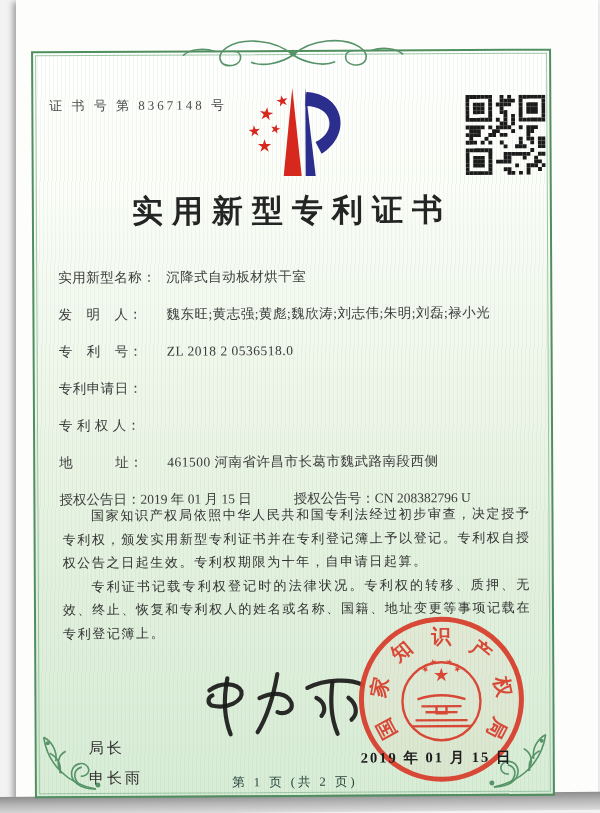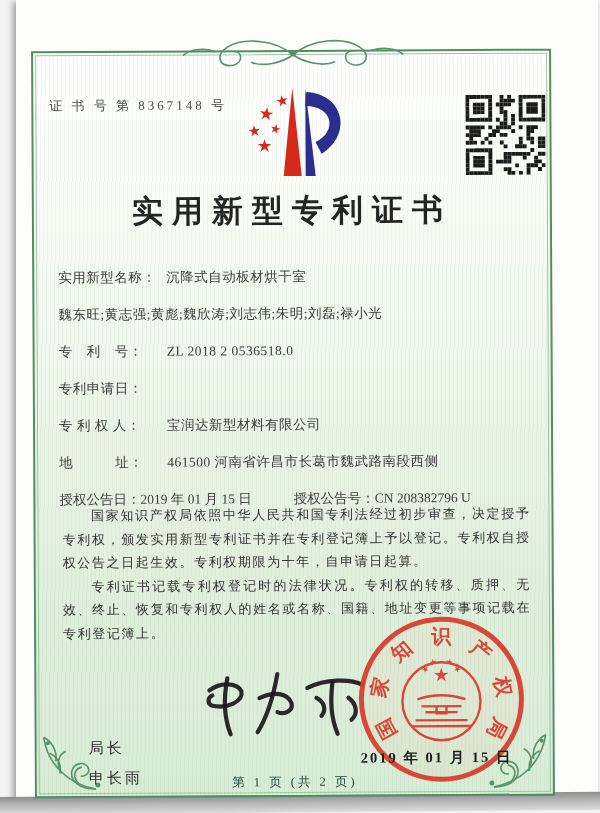--- a/index.html
+++ b/index.html
@@ -345,32 +345,32 @@
     </svg>
 
   <div class="title">实用新型专利证书</div>
 
   <div class="fields">
     <div class="frow">
       <span class="flabel">实用新型名称：</span>
       <span class="fvalue">沉降式自动板材烘干室</span>
     </div>
     <div class="frow">
+      <span class="flabel">发　明　人：</span>
       <span class="fvalue">魏东旺;黄志强;黄彪;魏欣涛;刘志伟;朱明;刘磊;禄小光</span>
     </div>
     <div class="frow">
       <span class="flabel">专　利　号：</span>
       <span class="fvalue">ZL 2018 2 0536518.0</span>
     </div>
     <div class="frow">
       <span class="flabel">专利申请日：</span>
     </div>
     <div class="frow">
       <span class="flabel">专 利 权 人：</span>
-      <span class="fvalue">宝润达新型材料有限公司</span>
     </div>
     <div class="frow">
       <span class="flabel">地　　　址：</span>
       <span class="fvalue">461500 河南省许昌市长葛市魏武路南段西侧</span>
     </div>
     <div class="grant-row">
       <span>授权公告日：</span>
       <span>2019 年 01 月 15 日</span>
       <span class="grant-gap"></span>
       <span>授权公告号：</span>

